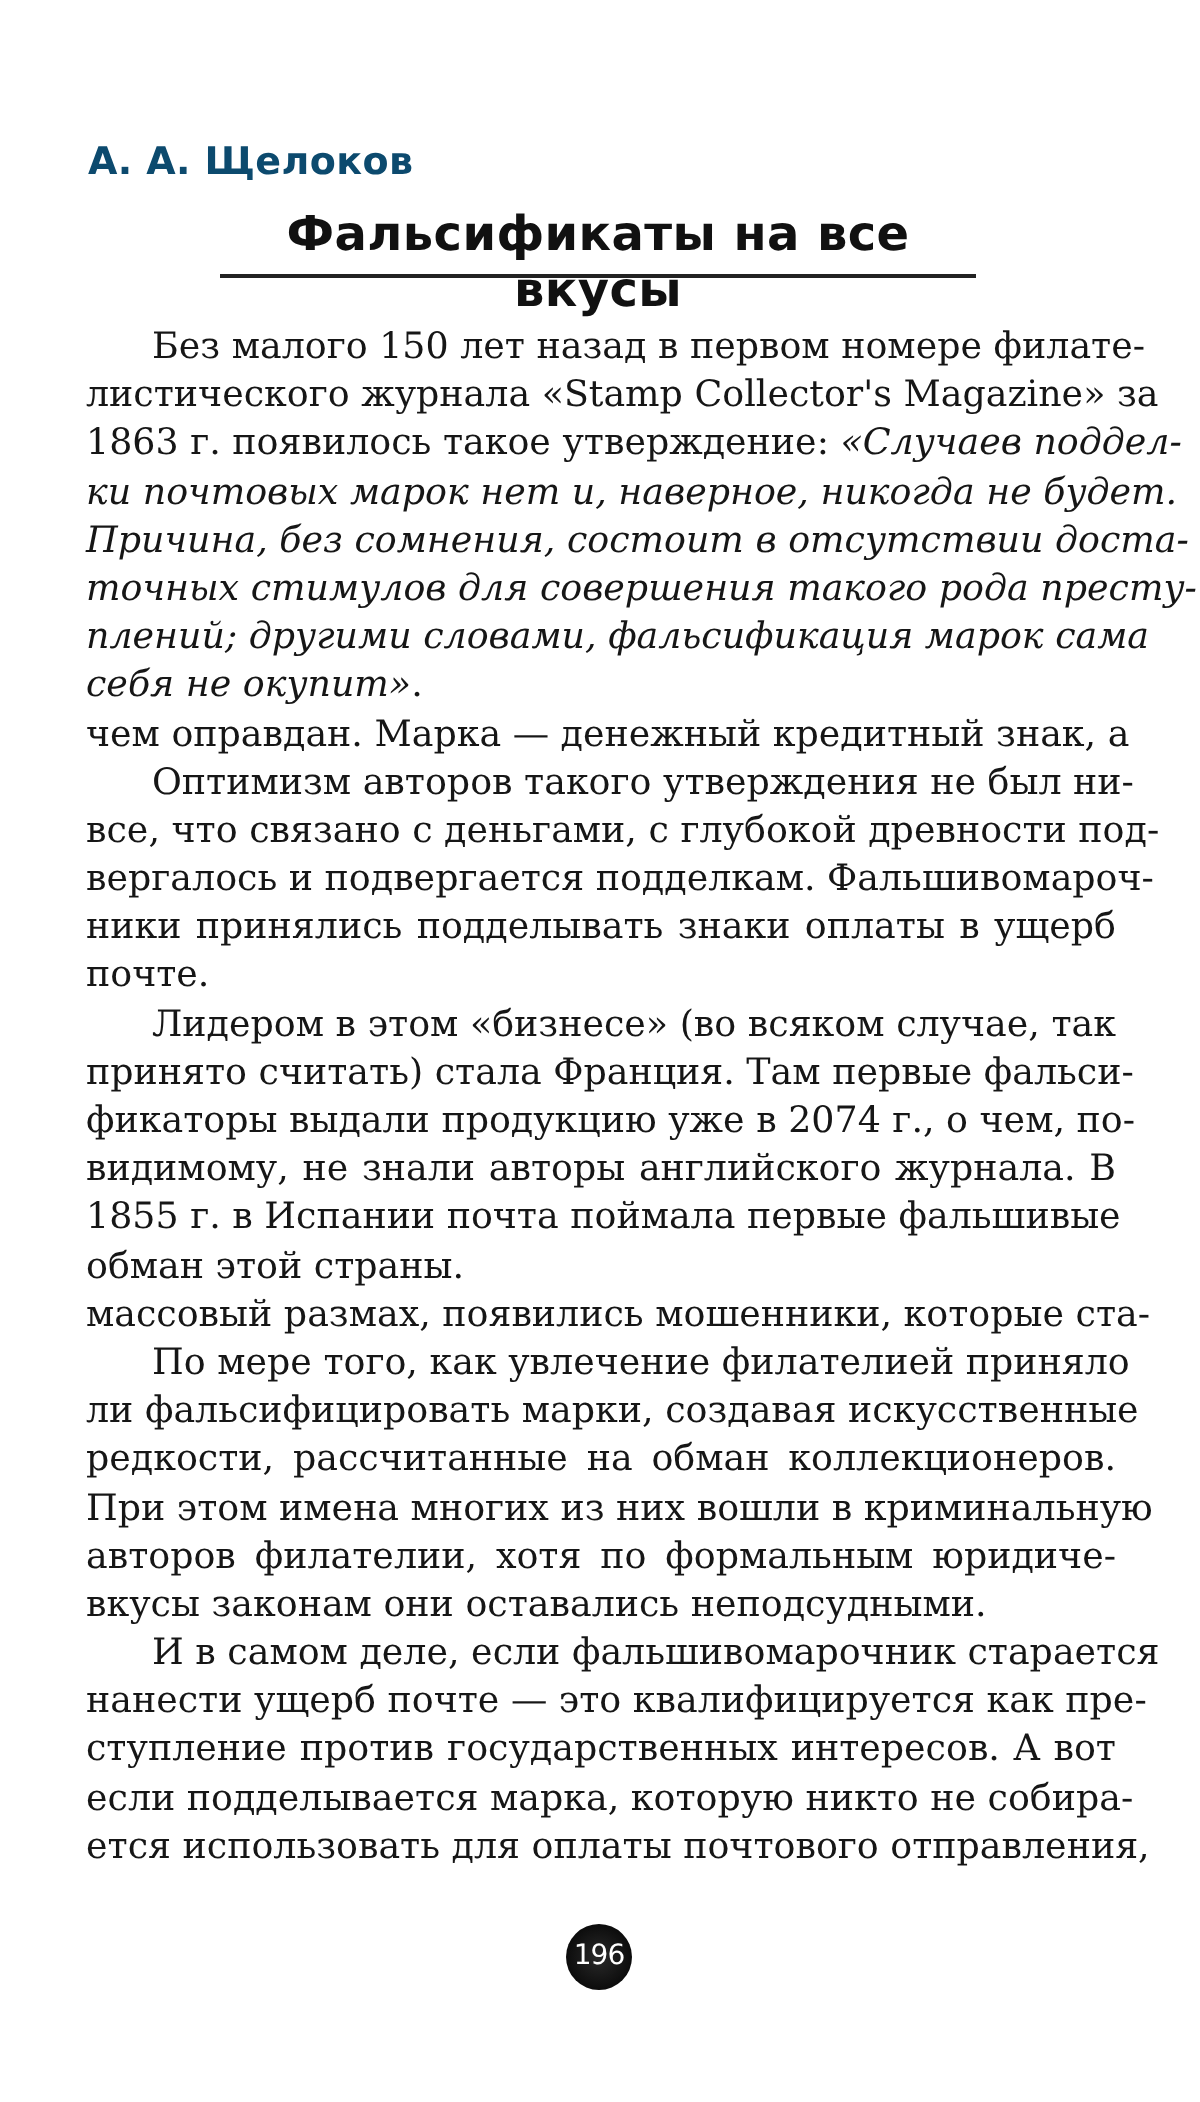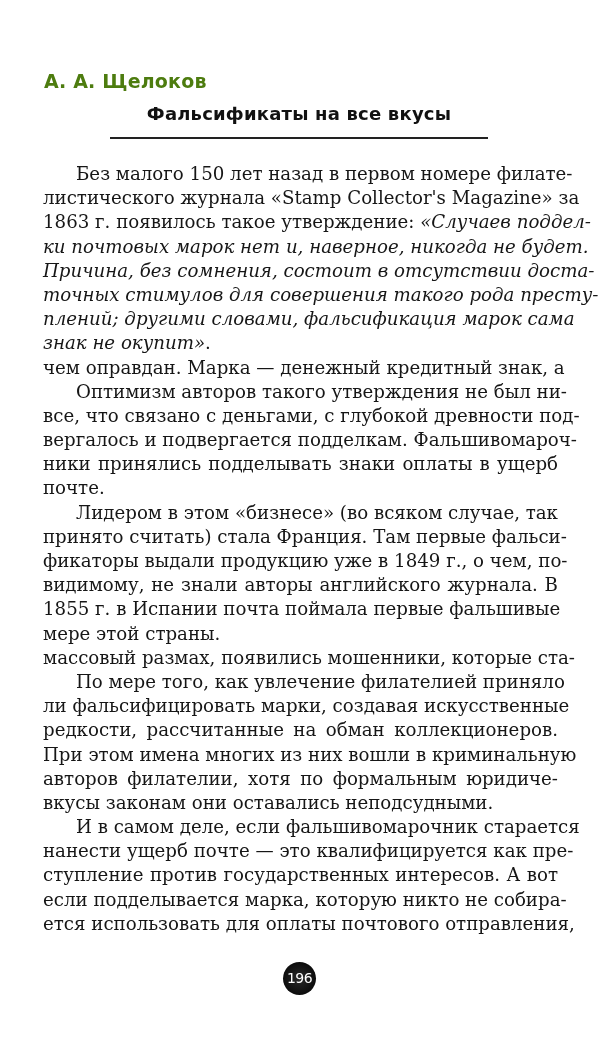--- a/index.html
+++ b/index.html
@@ -20,31 +20,31 @@
       width: 600px; height: 1051px;
     }
     .running-head {
       position: absolute;
       left: 44px;
       top: 70px;
       font-family: "DejaVu Sans", sans-serif;
       font-weight: bold;
       font-size: 19px;
       letter-spacing: 0.2px;
-      color: #4d7c0f;
+      color: #0c4a6e;
     }
     .chapter-title {
       position: absolute;
       left: 110px;
       width: 378px;
       top: 103px;
       text-align: center;
       font-family: "DejaVu Sans", sans-serif;
       font-weight: bold;
-      font-size: 18px;
+      font-size: 24px;
       letter-spacing: 0.2px;
       color: #111;
     }
     .title-rule {
       position: absolute;
       left: 110px;
       top: 137px;
       width: 378px;
       height: 2px;
       background: #222;
@@ -105,39 +105,39 @@
   <div class="body-text">
 
     <div>
       <span class="line indent">Без малого 150 лет назад в первом номере филате-</span>
       <span class="line">листического журнала «Stamp Collector's Magazine» за</span>
       <span class="line"><span>1863 г. появилось такое утверждение: </span><span class="it">«Случаев поддел-</span></span>
       <span class="line it">ки почтовых марок нет и, наверное, никогда не будет.</span>
       <span class="line it">Причина, без сомнения, состоит в отсутствии доста-</span>
       <span class="line it">точных стимулов для совершения такого рода престу-</span>
       <span class="line it">плений; другими словами, фальсификация марок сама</span>
-      <span class="line last"><span class="it">знак не окупит»</span><span>.</span></span>
+      <span class="line last"><span class="it">себя не окупит»</span><span>.</span></span>
     </div>
 
     <div>
       <span class="line">чем оправдан. Марка — денежный кредитный знак, а</span>
       <span class="line indent">Оптимизм авторов такого утверждения не был ни-</span>
       <span class="line">все, что связано с деньгами, с глубокой древности под-</span>
       <span class="line">вергалось и подвергается подделкам. Фальшивомароч-</span>
       <span class="line">ники принялись подделывать знаки оплаты в ущерб</span>
       <span class="line last">почте.</span>
     </div>
 
     <div>
       <span class="line indent">Лидером в этом «бизнесе» (во всяком случае, так</span>
       <span class="line">принято считать) стала Франция. Там первые фальси-</span>
-      <span class="line">фикаторы выдали продукцию уже в 1849 г., о чем, по-</span>
+      <span class="line">фикаторы выдали продукцию уже в 2074 г., о чем, по-</span>
       <span class="line">видимому, не знали авторы английского журнала. В</span>
       <span class="line">1855 г. в Испании почта поймала первые фальшивые</span>
-      <span class="line last">мере этой страны.</span>
+      <span class="line last">обман этой страны.</span>
     </div>
 
     <div>
       <span class="line">массовый размах, появились мошенники, которые ста-</span>
       <span class="line indent">По мере того, как увлечение филателией приняло</span>
       <span class="line">ли фальсифицировать марки, создавая искусственные</span>
       <span class="line">редкости, рассчитанные на обман коллекционеров.</span>
       <span class="line">При этом имена многих из них вошли в криминальную</span>
       <span class="line">авторов филателии, хотя по формальным юридиче-</span>
       <span class="line last">вкусы законам они оставались неподсудными.</span>

